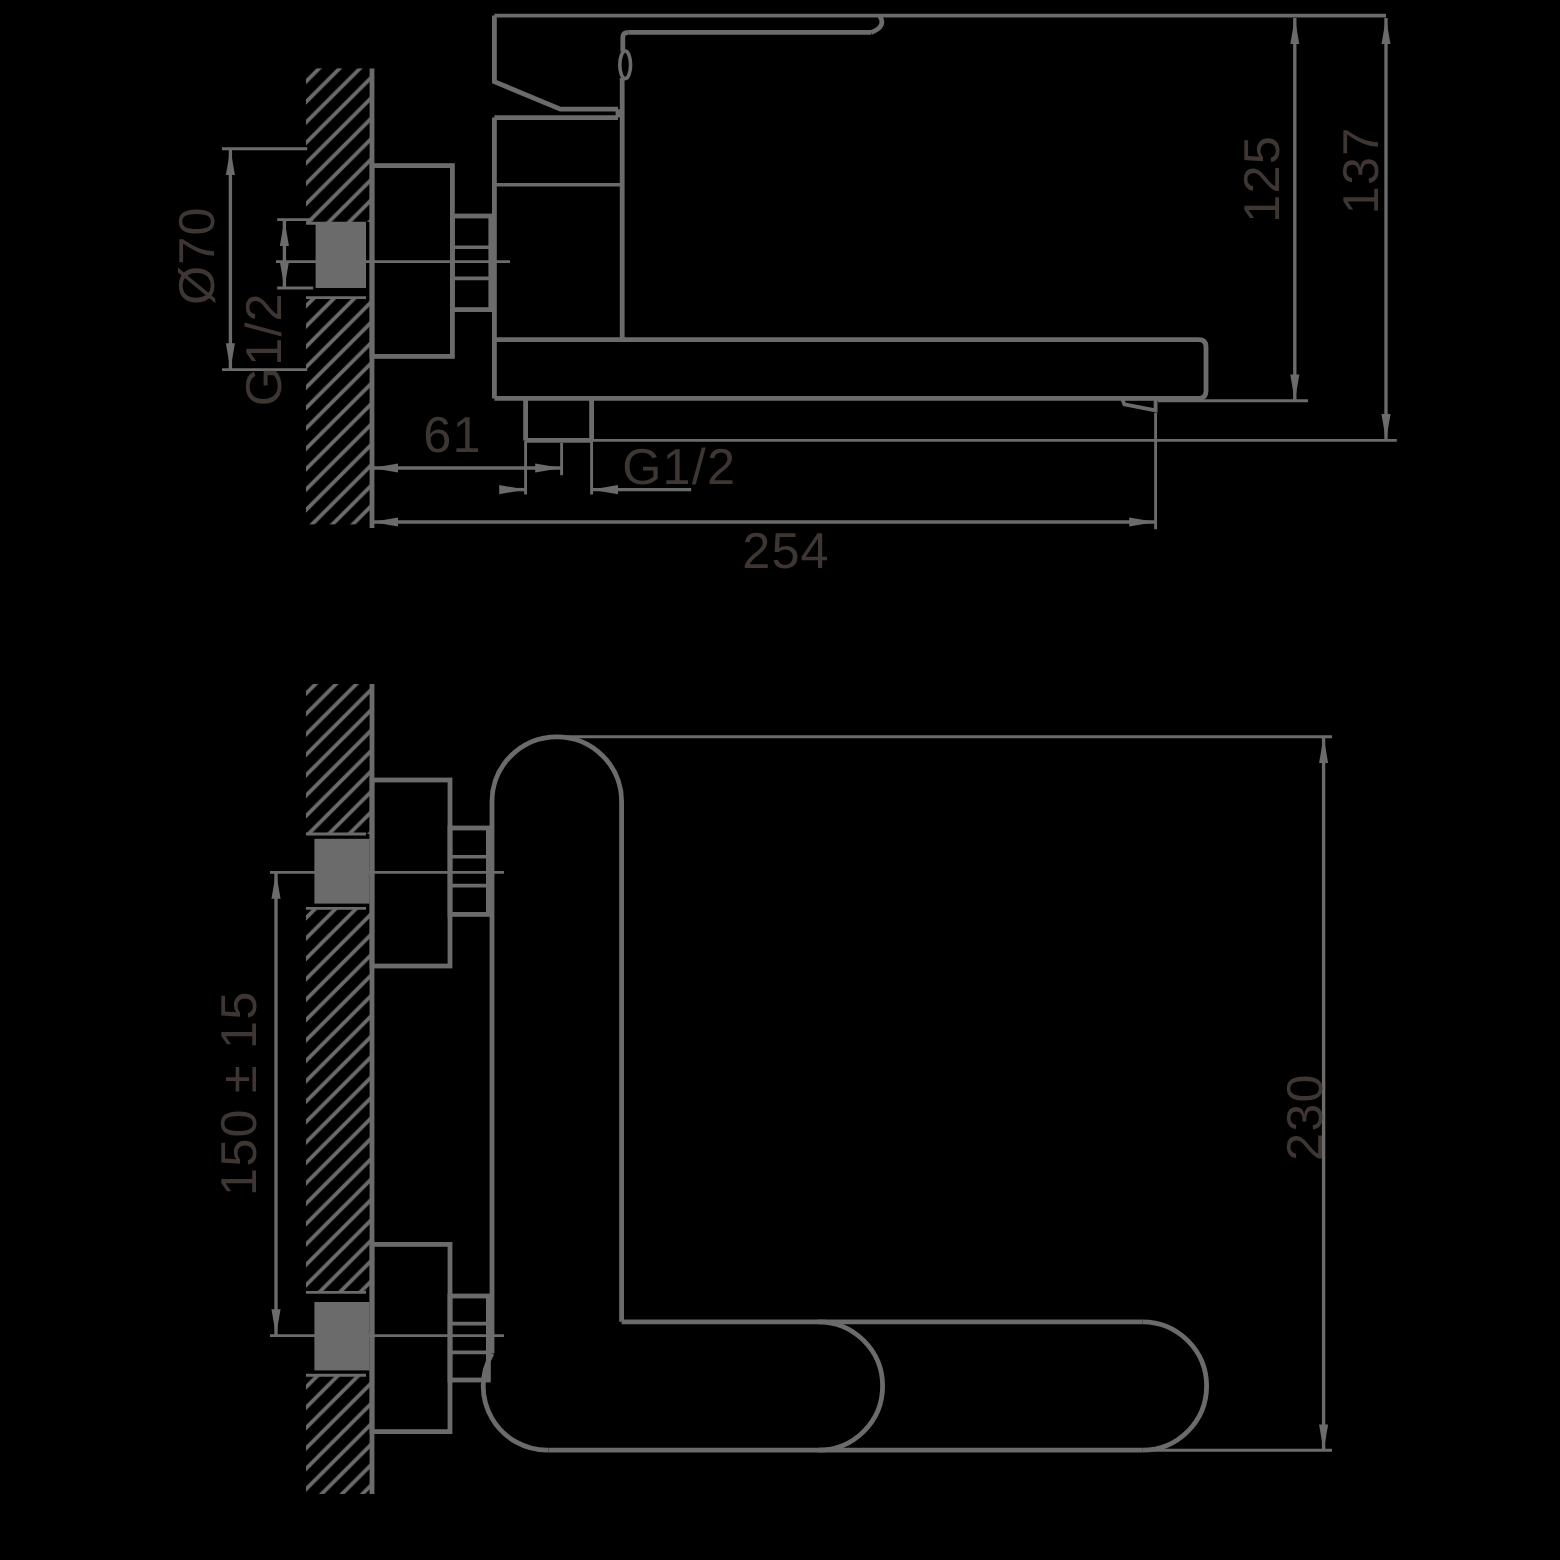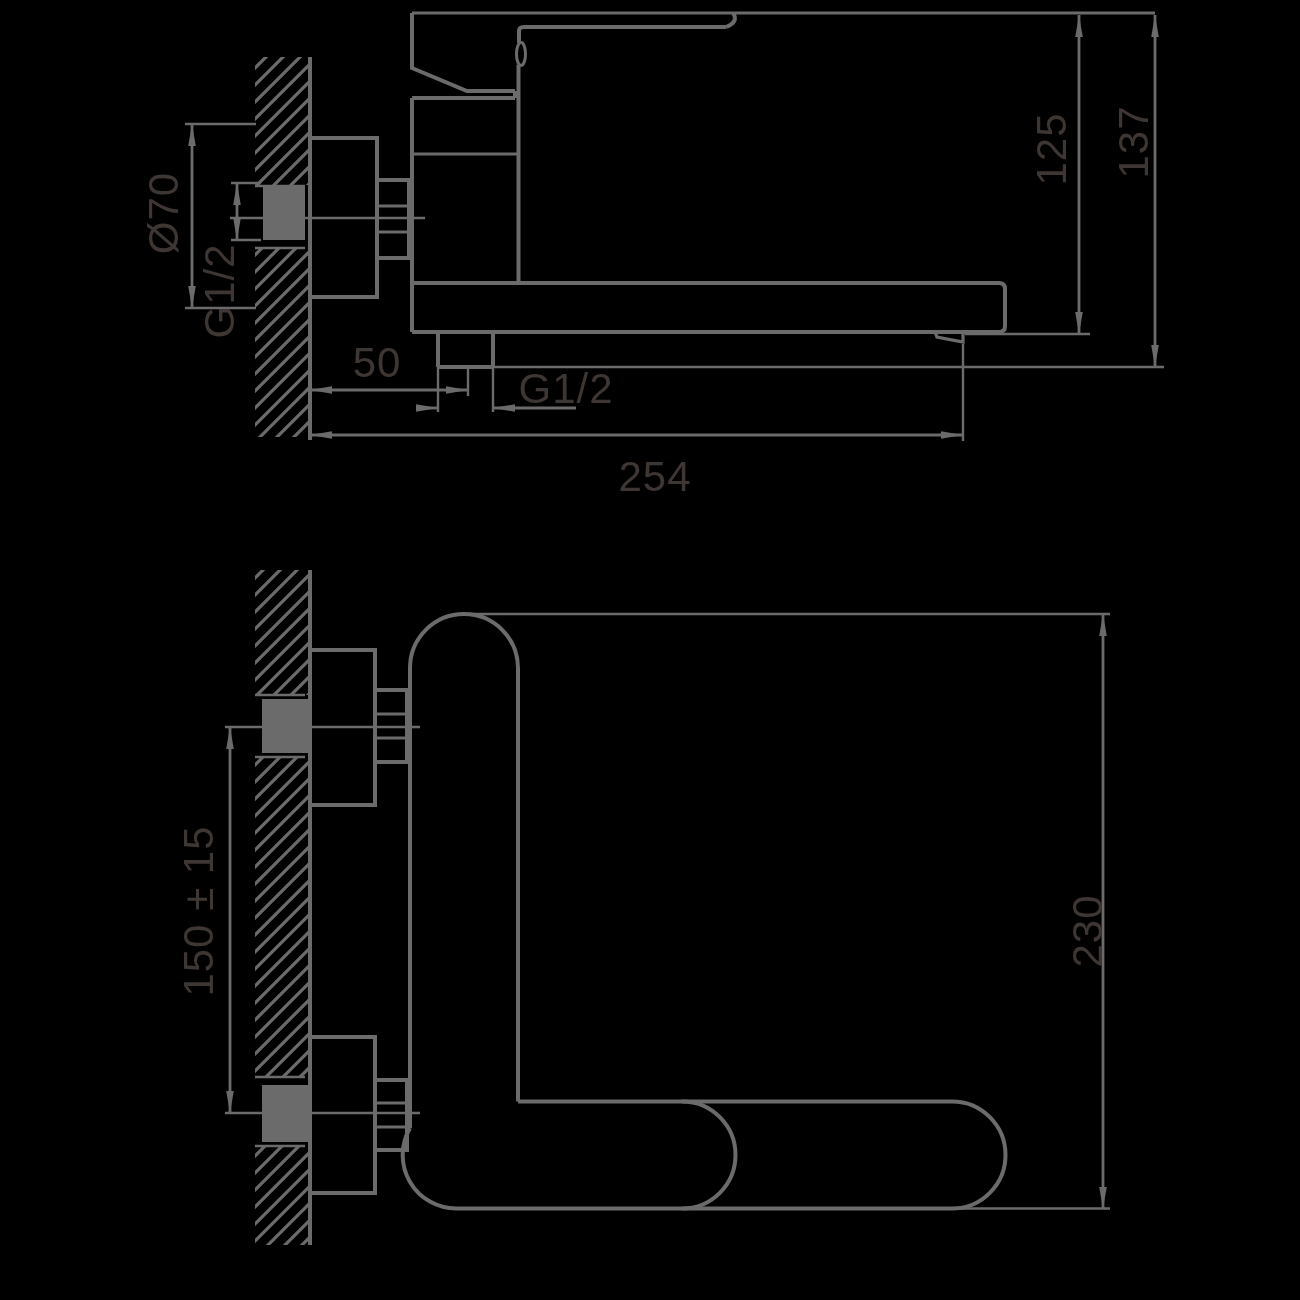--- a/index.html
+++ b/index.html
@@ -129,21 +129,21 @@
 
     <g>
       <path d="M468,614 H1110 M952,1208.5 H1110" stroke-width="2.4"></path>
       <path d="M1103,614 V1209" stroke-width="2.8" marker-start="url(#arr)" marker-end="url(#arr)"></path>
     </g>
   </g>
 </svg>
 
 <div class="dim-label rot" style="left:164px;top:213px;">Ø70</div>
 <div class="dim-label rot" style="left:220px;top:291px;">G1/2</div>
-<div class="dim-label horiz" style="left:377px;top:363px;">50</div>
+<div class="dim-label horiz" style="left:377px;top:363px;">61</div>
 <div class="dim-label horiz" style="left:566px;top:389px;">G1/2</div>
-<div class="dim-label horiz" style="left:655px;top:459px;margin-top:18px;">254</div>
+<div class="dim-label horiz" style="left:655px;top:459px;">254</div>
 <div class="dim-label rot" style="left:1052px;top:149px;">125</div>
 <div class="dim-label rot" style="left:1134px;top:142px;">137</div>
 <div class="dim-label rot" style="left:199px;top:911px;">150 ± 15</div>
 <div class="dim-label rot" style="left:1088px;top:931px;">230</div>
 
 </div>
 
 </body></html>

